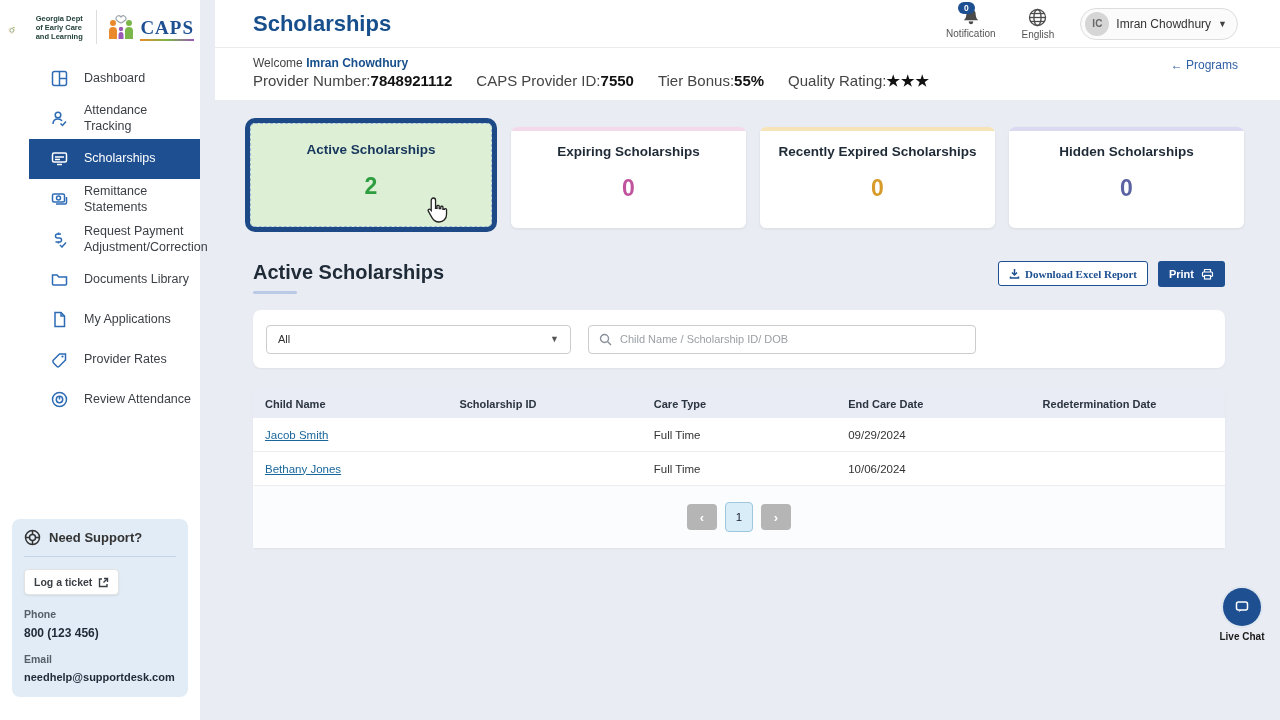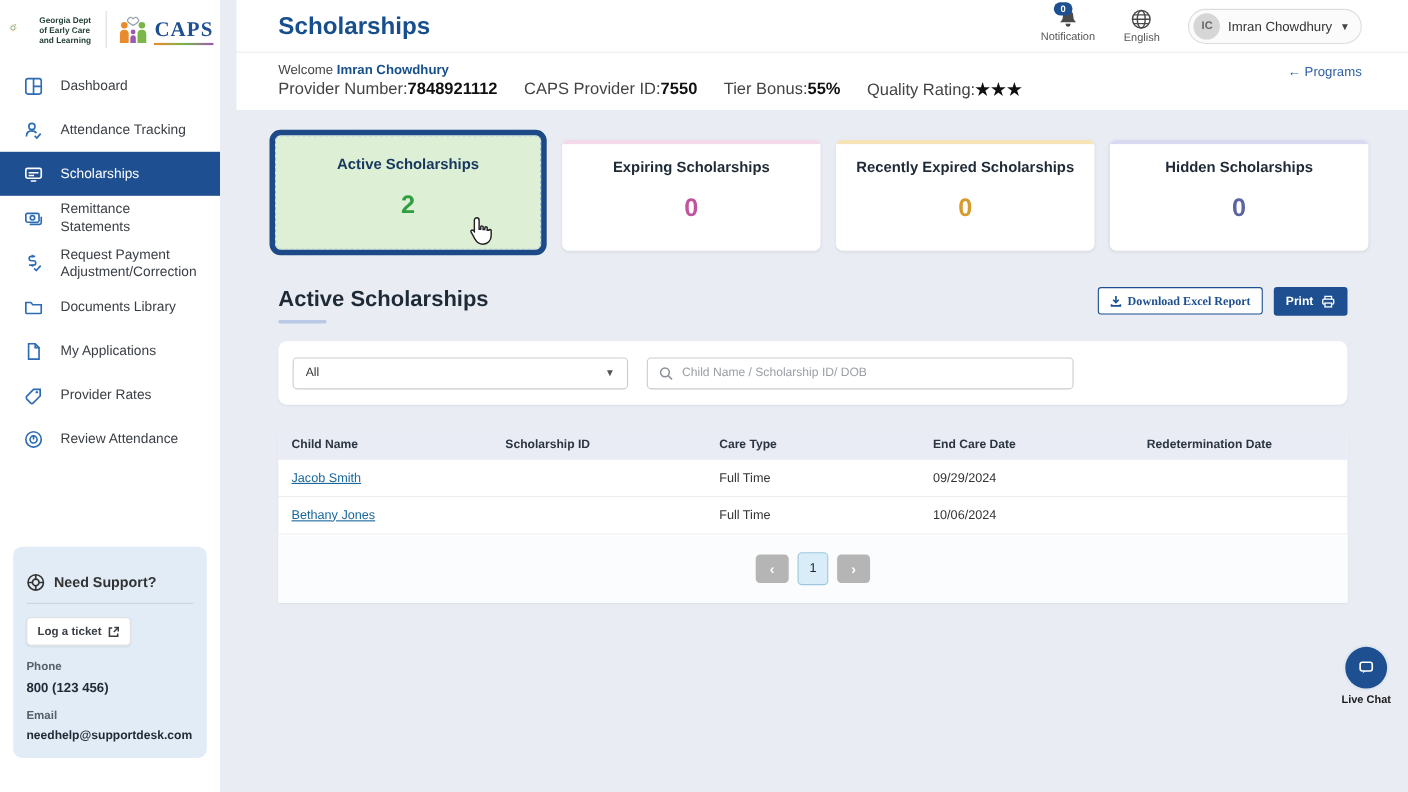--- a/index.html
+++ b/index.html
@@ -2,36 +2,36 @@
 <html><head>
 <meta charset="utf-8">
 <style>
   * { box-sizing: border-box; margin: 0; padding: 0; }
   html,body { width:1280px; height:720px; overflow:hidden; }
   body { font-family:"Liberation Sans",sans-serif; background:#e9edf3; position:relative; color:#333; }
 
   
   .sidebar { position:absolute; left:0; top:0; width:200px; height:720px; background:#fff; z-index:2; }
   .logo-row { height:54px; display:flex; align-items:center; padding:0 6px 0 8px; gap:6px; }
-  .ga-logo { display:flex; align-items:flex-start; gap:20px; }
+  .ga-logo { display:flex; align-items:flex-end; gap:20px; }
   .ga-text { font-size:7.5px; font-weight:bold; color:#23413a; line-height:1.2; }
   .logo-divider { width:1px; height:34px; background:#ddd; margin:0 4px; }
   .caps-logo { display:flex; align-items:flex-end; gap:4px; }
   .caps-word { font-family:"Liberation Serif",serif; font-weight:bold; font-size:19px; color:#1d4f91; letter-spacing:1px; line-height:1; }
   .caps-underline { height:2px; background:linear-gradient(90deg,#e98b2d,#7ab648,#9b59b6); margin-top:2px; }
 
   .nav { margin-top:4px; }
-  .nav-item { min-height:40px; display:flex; align-items:center; gap:16px; padding:4px 8px 4px 22px; cursor:pointer; }
+  .nav-item { min-height:40px; display:flex; align-items:center; gap:16px; padding:4px 8px 4px 22px; cursor:pointer;margin-left:29px; }
   .nav-item .icon { color:#2d6cb5; flex:0 0 17px; display:flex; }
   .nav-item .label { font-size:12.5px; color:#3a3f45; line-height:1.3; max-width:126px; }
   .nav-item.active { background:#1d4f91; }
   .nav-item.active .label { color:#fff; }
   .nav-item.active .icon { color:#fff; }
 
-  .support-box { position:absolute; left:12px; top:497px; width:176px; background:#e1ecf6; border-radius:8px; padding:24px 12px 14px 12px; }
+  .support-box { position:absolute; left:12px; top:519px; width:176px; background:#e1ecf6; border-radius:8px; padding:10px 12px 14px 12px; }
   .support-title { display:flex; align-items:center; gap:8px; font-size:13px; font-weight:bold; color:#333; }
   .support-hr { height:1px; background:#c6d5e4; margin:10px 0 12px 0; }
   .ticket-btn { display:inline-flex; align-items:center; gap:6px; background:#fff; border:1px solid #e3e3e3; border-radius:4px; box-shadow:0 1px 2px rgba(0,0,0,.08); font-size:10.5px; font-weight:bold; color:#3a3f45; padding:6px 9px; cursor:pointer; }
   .support-label { font-size:10.5px; font-weight:bold; color:#55606b; margin-top:13px; }
   .support-value { font-size:12px; font-weight:bold; color:#1f2937; margin-top:6px; }
   .support-email { font-size:11px; }
 
   
   .main-header { position:absolute; left:215px; right:0; top:0; height:100px; background:#fff; z-index:1; }
   .title-row { height:48px; border-bottom:1px solid #ececec; display:flex; align-items:center; justify-content:space-between; padding:0 42px 0 38px; }

